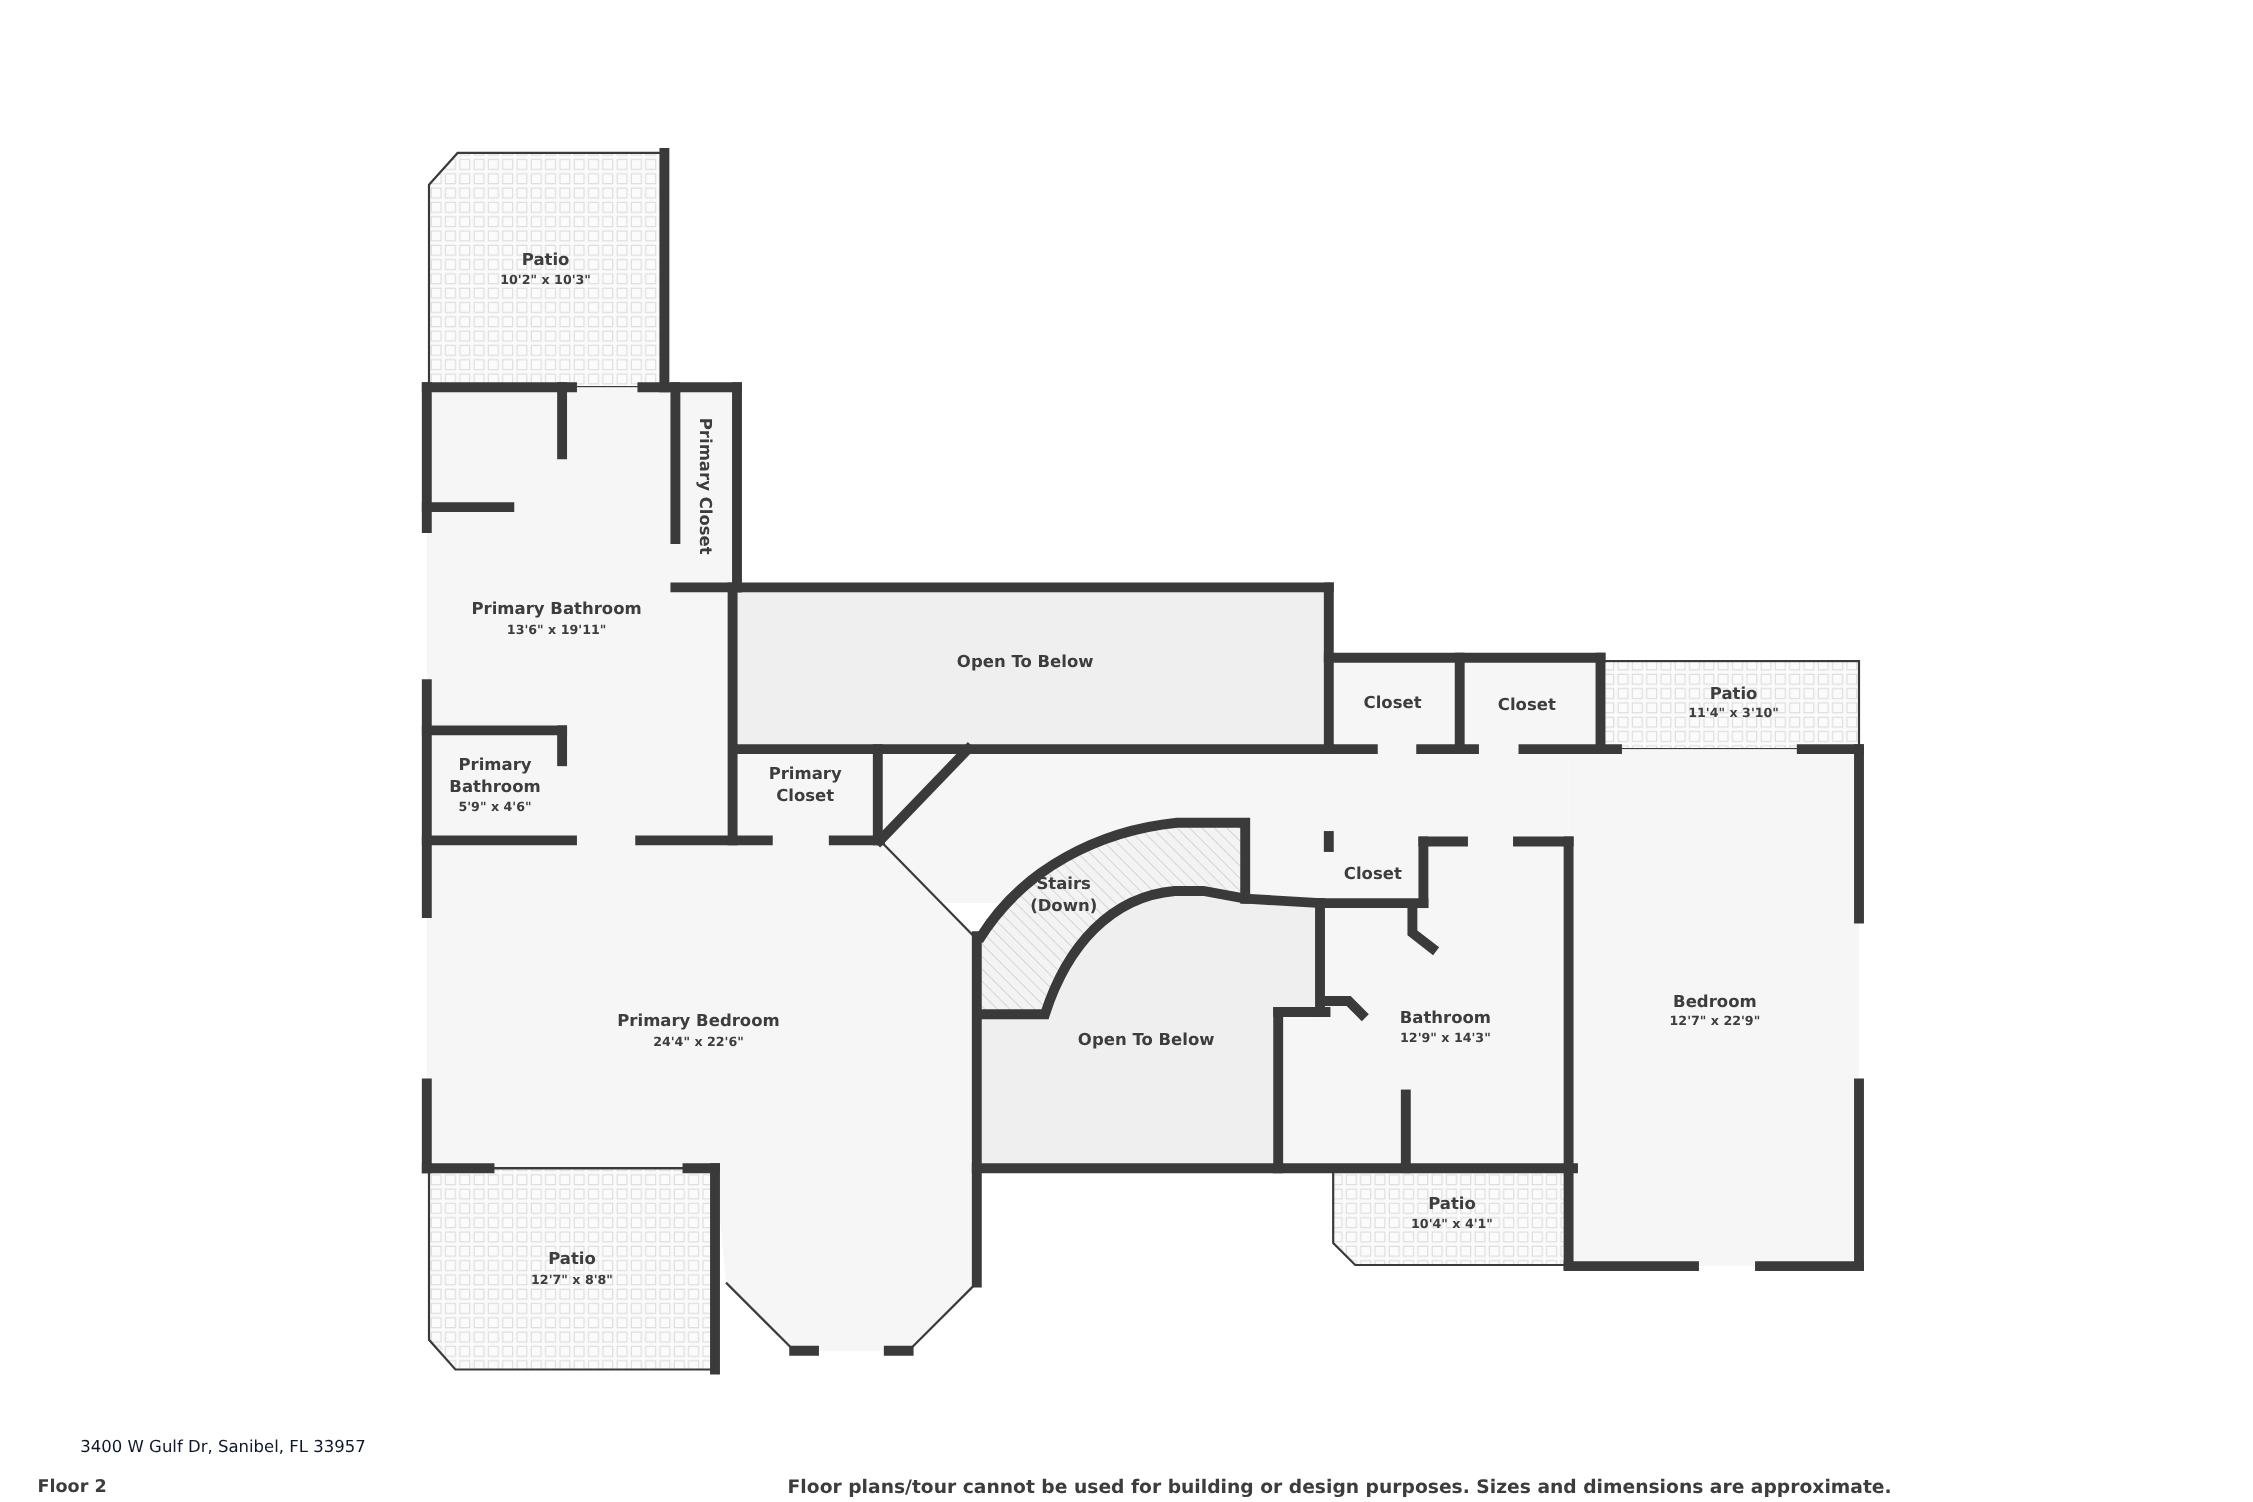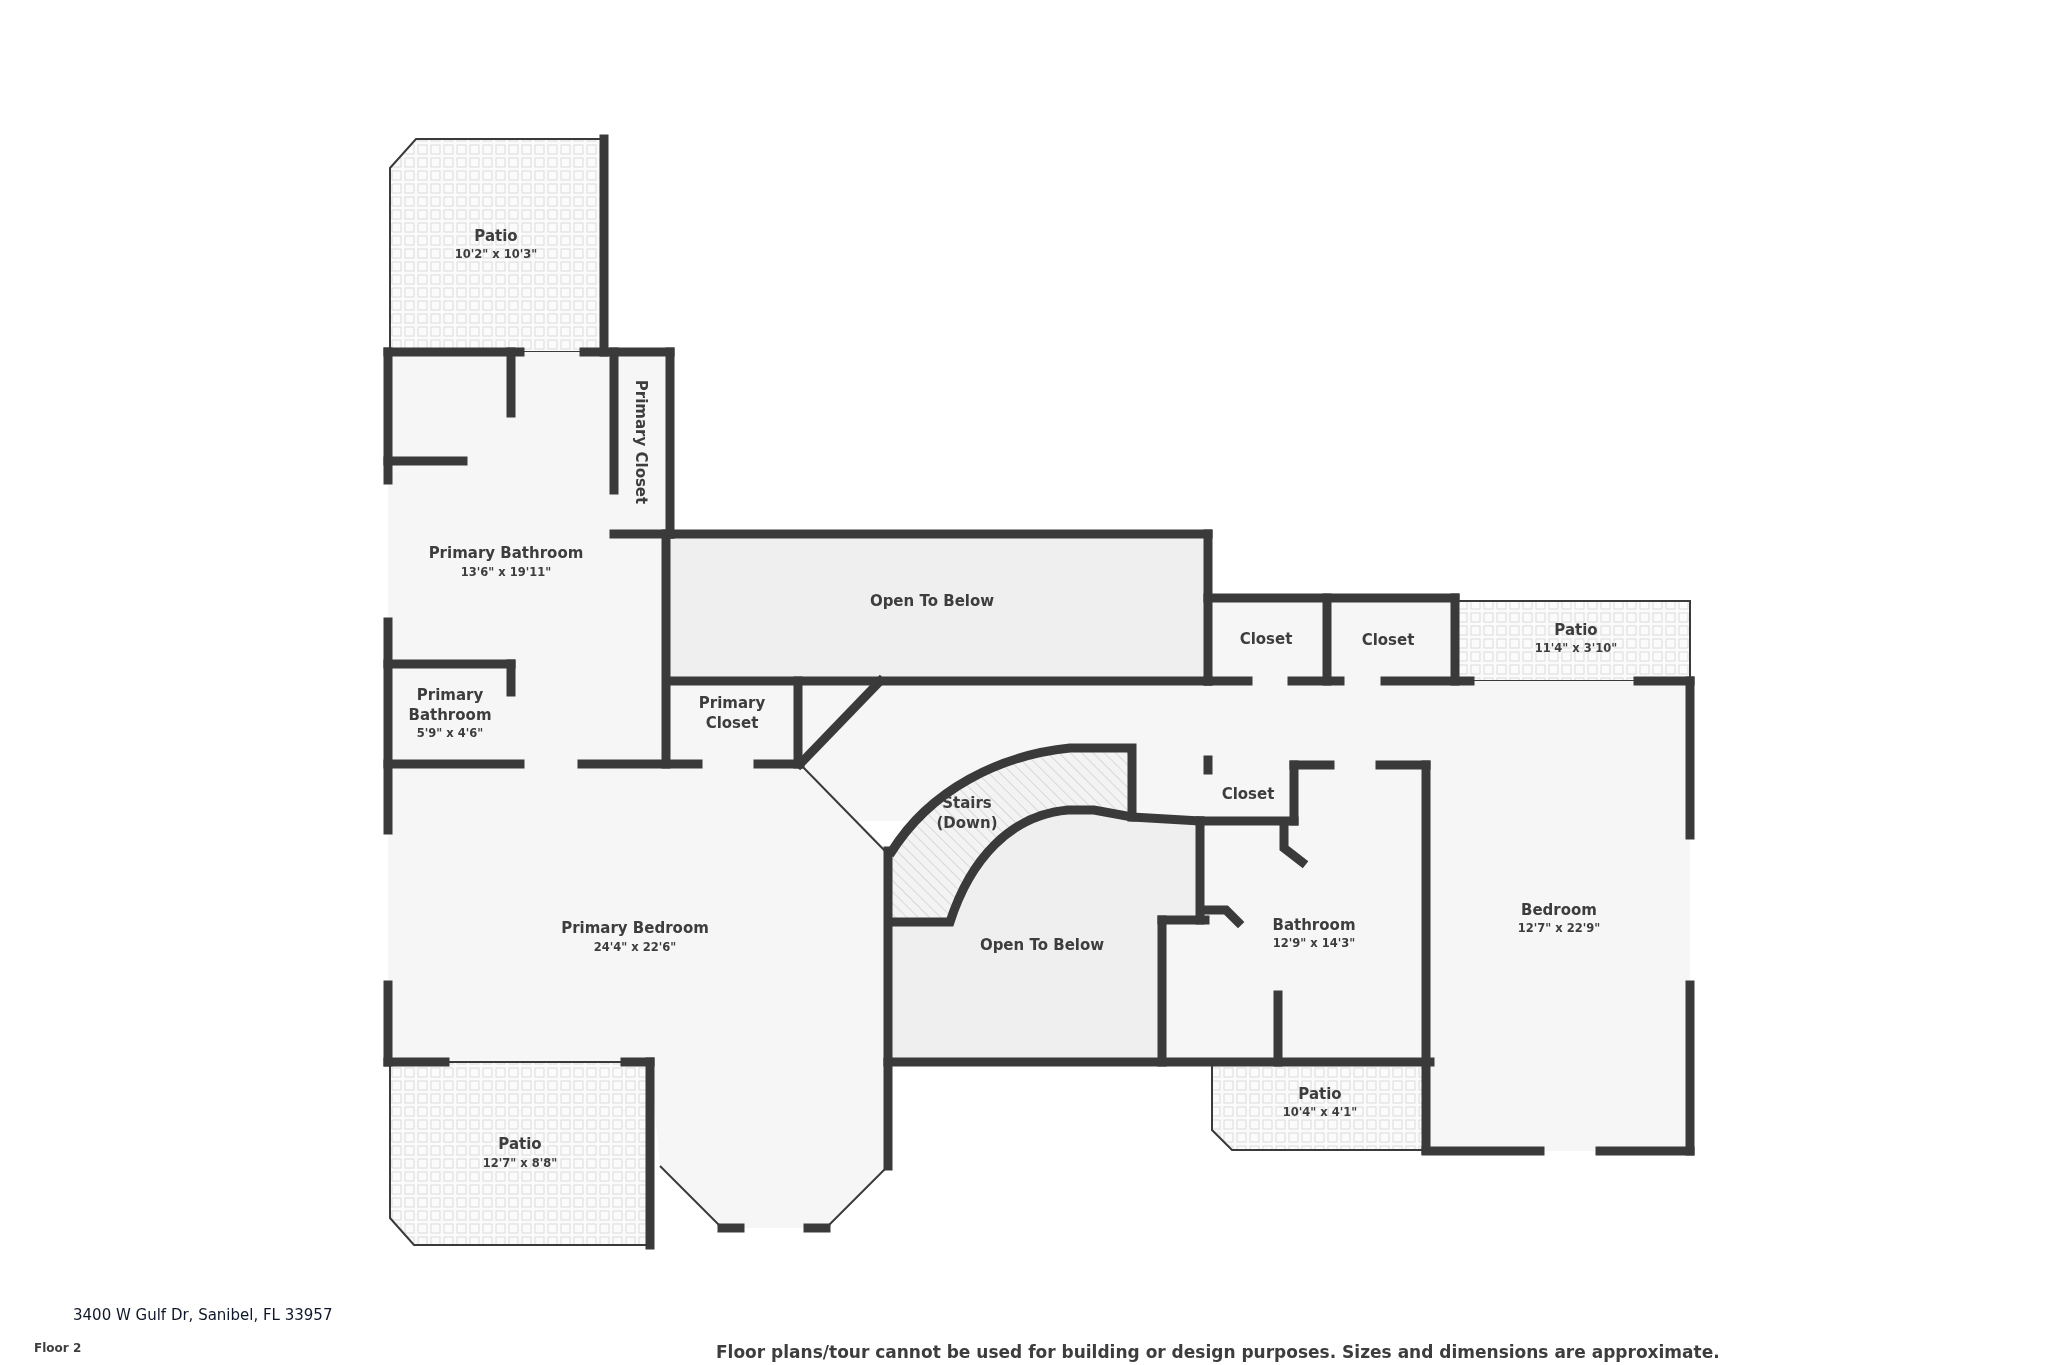--- a/index.html
+++ b/index.html
@@ -6,21 +6,21 @@
   body { width:2048px; height:1365px; position:relative; overflow:hidden;
          font-family:"DejaVu Sans", "Liberation Sans", sans-serif; }
   #plan { position:absolute; left:0; top:0; width:2048px; height:1365px; }
   .room { fill:#f6f6f6; }
   .room-dark { fill:#efefef; }
   .wall { stroke:#3a3a3a; stroke-width:9; fill:none; stroke-linecap:square; stroke-linejoin:miter; }
   .thin { stroke:#3a3a3a; stroke-width:2; fill:none; }
   .lbl { fill:#3d3d3d; font-weight:700; font-size:15px; text-anchor:middle; }
   .dim { fill:#3d3d3d; font-weight:700; font-size:11.5px; text-anchor:middle; }
   .footer-address { position:absolute; left:34px; top:1306px; font-size:15px; font-weight:400; color:#0f172a;margin-left:39px; }
-  .footer-floor { position:absolute; left:34px; top:1341px; font-size:12px; font-weight:700; color:#3d3d3d; }
+  .footer-floor { position:absolute; left:34px; top:1341px; font-size:16px; font-weight:700; color:#3d3d3d; }
   .footer-disclaimer { position:absolute; left:716px; top:1342px; font-size:17px; font-weight:700; color:#3d3d3d; }
 </style>
 </head>
 <body>
 
 <svg id="plan" viewBox="0 0 2048 1365" xmlns="http://www.w3.org/2000/svg">
   <defs>
     <pattern id="tile" width="13" height="13" patternUnits="userSpaceOnUse">
       <rect width="13" height="13" fill="#fbfbfb"></rect>
       <rect x="2" y="2" width="9" height="9" fill="none" stroke="#dcdcdc" stroke-width="1"></rect>

